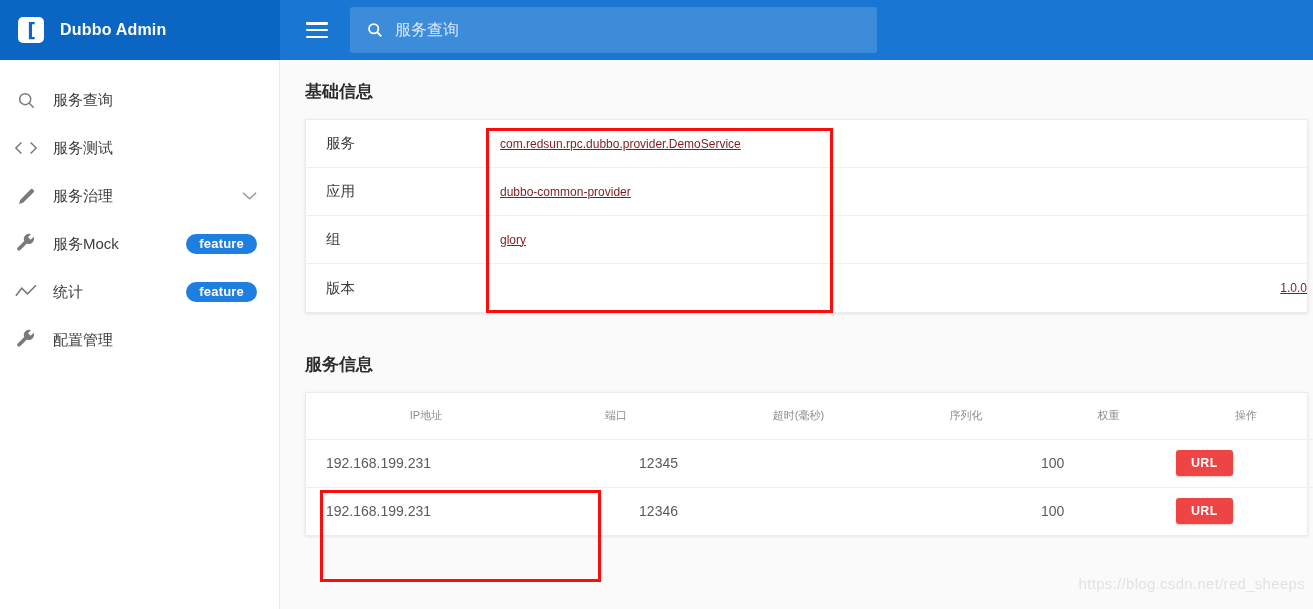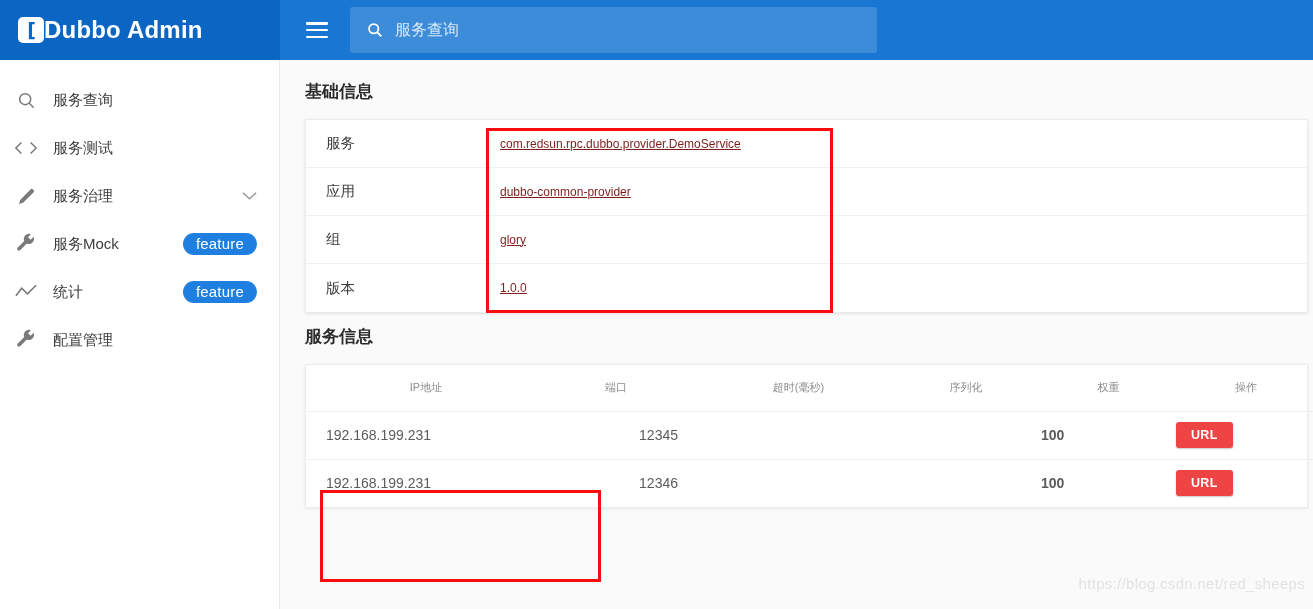--- a/index.html
+++ b/index.html
@@ -36,22 +36,23 @@
     color: #0a66c2;
     font-size: 19px;
     font-weight: 700;
     line-height: 1;
     letter-spacing: -1px;
     font-family: "DejaVu Sans", sans-serif;
     transform: translateX(0px);
   }
   .brand-title {
     color: #ffffff;
-    font-size: 24px;
+    font-size: 16px;
     font-weight: 700;
+    margin-left: 16px;
     letter-spacing: .2px;
     white-space: nowrap;
   }
   .nav { padding-top: 16px; }
   .nav-item {
     position: relative;
     height: 48px;
     display: flex; align-items: center;
     padding: 0 22px 0 0;
     cursor: pointer;
@@ -65,22 +66,22 @@
   .nav-label {
     font-size: 15px;
     color: #3c3c3c;
     margin-left: 1px;
     white-space: nowrap;
   }
   .nav-spacer { flex: 1 1 auto; }
   .badge-feature {
     background: #1f7fe0;
     color: #ffffff;
-    font-size: 15px;
-    font-weight: 400;
+    font-size: 13px;
+    font-weight: 700;
     border-radius: 999px;
     padding: 3px 13px 4px 13px;
     line-height: 1;
     letter-spacing: .2px;
   }
   .chev {
     color: #9a9a9a;
     font-size: 13px;
     line-height: 1;
   }
@@ -158,21 +159,21 @@
     background: #ffffff;
     border: 1px solid #ececec;
     box-shadow: 0 1px 3px rgba(0,0,0,0.10);
   }
   .info-row {
     display: flex;
     align-items: center;
     height: 48px;
     border-bottom: 1px solid #f0f0f0;
   }
-  .info-row:last-child { border-bottom: none; }
+  .info-row:last-child { border-bottom: none; justify-content: space-between; }
   .info-label {
     width: 162px;
     padding-left: 20px;
     font-size: 14.5px;
     color: #3b3b3b;
     flex: 0 0 auto;
   }
   .info-value {
     font-size: 12px;
     color: #7f1d1d;
@@ -227,21 +228,21 @@
     color: #5b5b5b;
     height: 48px;
     padding: 0;
     vertical-align: middle;
     border-top: 1px solid #f0f0f0;
   }
   .c-ip   { width: 220px; padding-left: 20px !important; }
   .c-port { width: 180px; }
   .c-to   { width: 185px; }
   .c-ser  { width: 150px; }
-  .c-w    { width: 135px; font-weight: bold; }
+  .c-w    { width: 135px; }
   .c-op   { width: 140px; }
   .port-cell { text-align: right; padding-right: 28px !important; }
   .btn-url {
     display: inline-block;
     background: #ef4444;
     color: #ffffff;
     font-size: 12.5px;
     font-weight: 700;
     padding: 6px 15px;
     border-radius: 3px;
@@ -391,21 +392,21 @@
       <div class="info-row">
         <div class="info-label">组</div>
         <div class="info-value">glory</div>
       </div>
       <div class="info-row">
         <div class="info-label">版本</div>
         <div class="info-value">1.0.0</div>
       </div>
     </section>
 
-    <h2 class="section-title" style="padding-top:12px;">服务信息</h2>
+    <h2 class="section-title" style="padding-top:40px;">服务信息</h2>
 
     <section class="tabs-card">
 
       <table class="tbl">
         <thead>
           <tr>
             <th class="c-ip">IP地址</th>
             <th class="c-port">端口</th>
             <th class="c-to">超时(毫秒)</th>
             <th class="c-ser">序列化</th>

